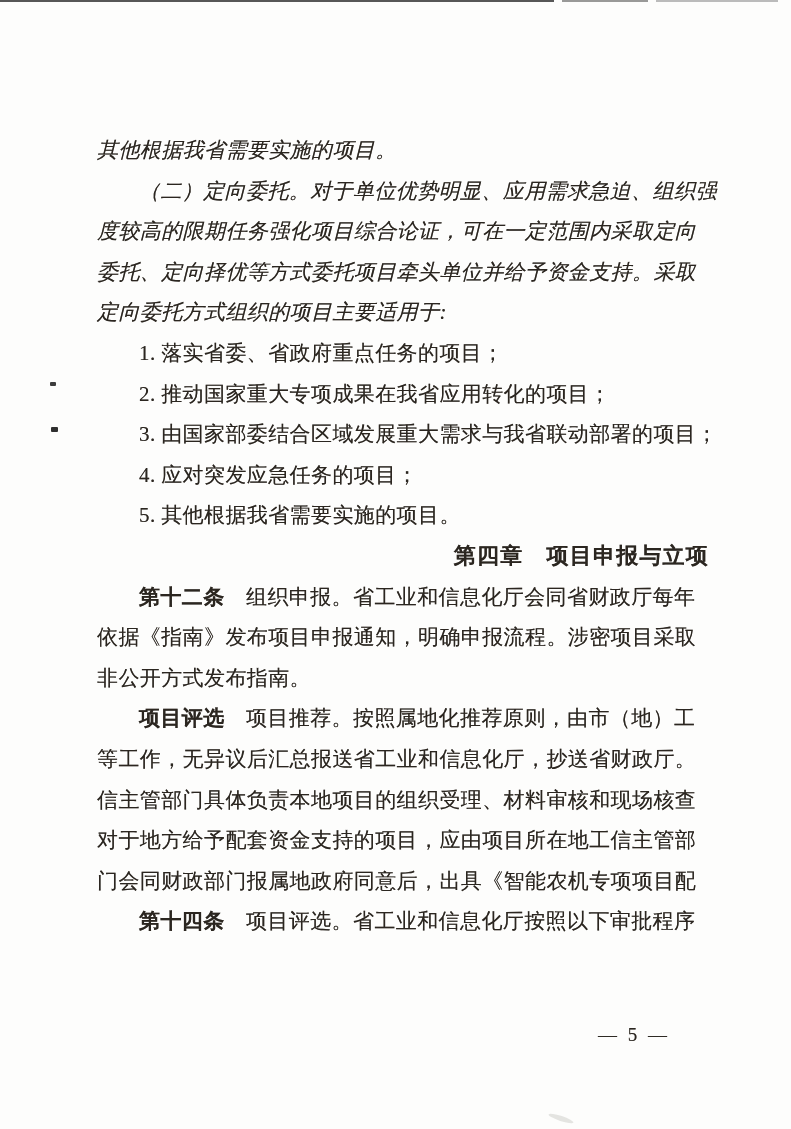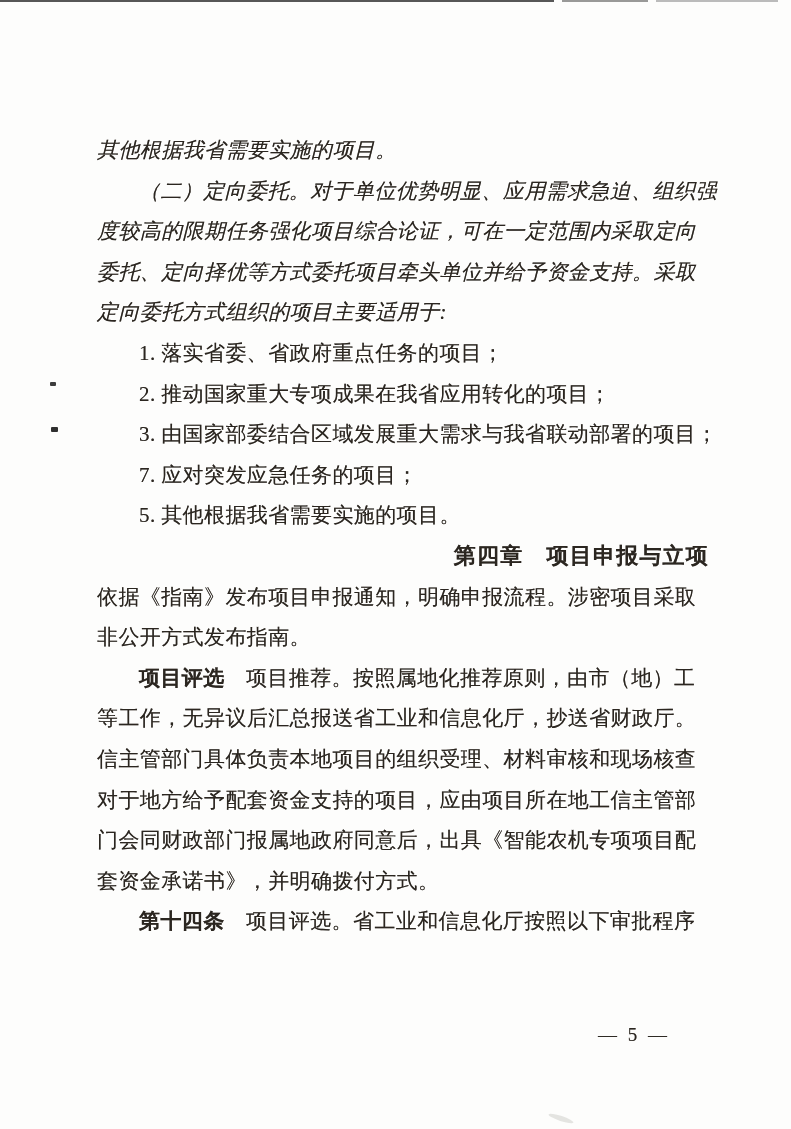--- a/index.html
+++ b/index.html
@@ -90,29 +90,29 @@
 
   <div class="text-block" id="lines-container">
       <div class="line kai"><span class="line-text">其他根据我省需要实施的项目。</span></div>
       <div class="line indent kai"><span class="line-text">（二）定向委托。对于单位优势明显、应用需求急迫、组织强</span></div>
       <div class="line kai"><span class="line-text">度较高的限期任务强化项目综合论证，可在一定范围内采取定向</span></div>
       <div class="line kai"><span class="line-text">委托、定向择优等方式委托项目牵头单位并给予资金支持。采取</span></div>
       <div class="line kai"><span class="line-text">定向委托方式组织的项目主要适用于:</span></div>
       <div class="line indent"><span class="line-text">1. 落实省委、省政府重点任务的项目；</span></div>
       <div class="line indent"><span class="line-text">2. 推动国家重大专项成果在我省应用转化的项目；</span></div>
       <div class="line indent"><span class="line-text">3. 由国家部委结合区域发展重大需求与我省联动部署的项目；</span></div>
-      <div class="line indent"><span class="line-text">7. 应对突发应急任务的项目；</span></div>
+      <div class="line indent"><span class="line-text">4. 应对突发应急任务的项目；</span></div>
       <div class="line indent"><span class="line-text">5. 其他根据我省需要实施的项目。</span></div>
       <div class="line center heading"><span class="line-text">第四章　项目申报与立项</span></div>
+      <div class="line indent"><span class="bold-prefix">第十二条</span><span class="line-text">　组织申报。省工业和信息化厅会同省财政厅每年</span></div>
       <div class="line"><span class="line-text">依据《指南》发布项目申报通知，明确申报流程。涉密项目采取</span></div>
       <div class="line"><span class="line-text">非公开方式发布指南。</span></div>
       <div class="line indent"><span class="bold-prefix">项目评选</span><span class="line-text">　项目推荐。按照属地化推荐原则，由市（地）工</span></div>
       <div class="line"><span class="line-text">等工作，无异议后汇总报送省工业和信息化厅，抄送省财政厅。</span></div>
       <div class="line"><span class="line-text">信主管部门具体负责本地项目的组织受理、材料审核和现场核查</span></div>
       <div class="line"><span class="line-text">对于地方给予配套资金支持的项目，应由项目所在地工信主管部</span></div>
       <div class="line"><span class="line-text">门会同财政部门报属地政府同意后，出具《智能农机专项项目配</span></div>
-      <div class="line"><span class="line-text">套资金承诺书》，并明确拨付方式。</span></div>
       <div class="line indent"><span class="bold-prefix">第十四条</span><span class="line-text">　项目评选。省工业和信息化厅按照以下审批程序</span></div>
     </div>
 
   <div class="page-number">— 5 —</div>
 
 </div>
 
 </body></html>

